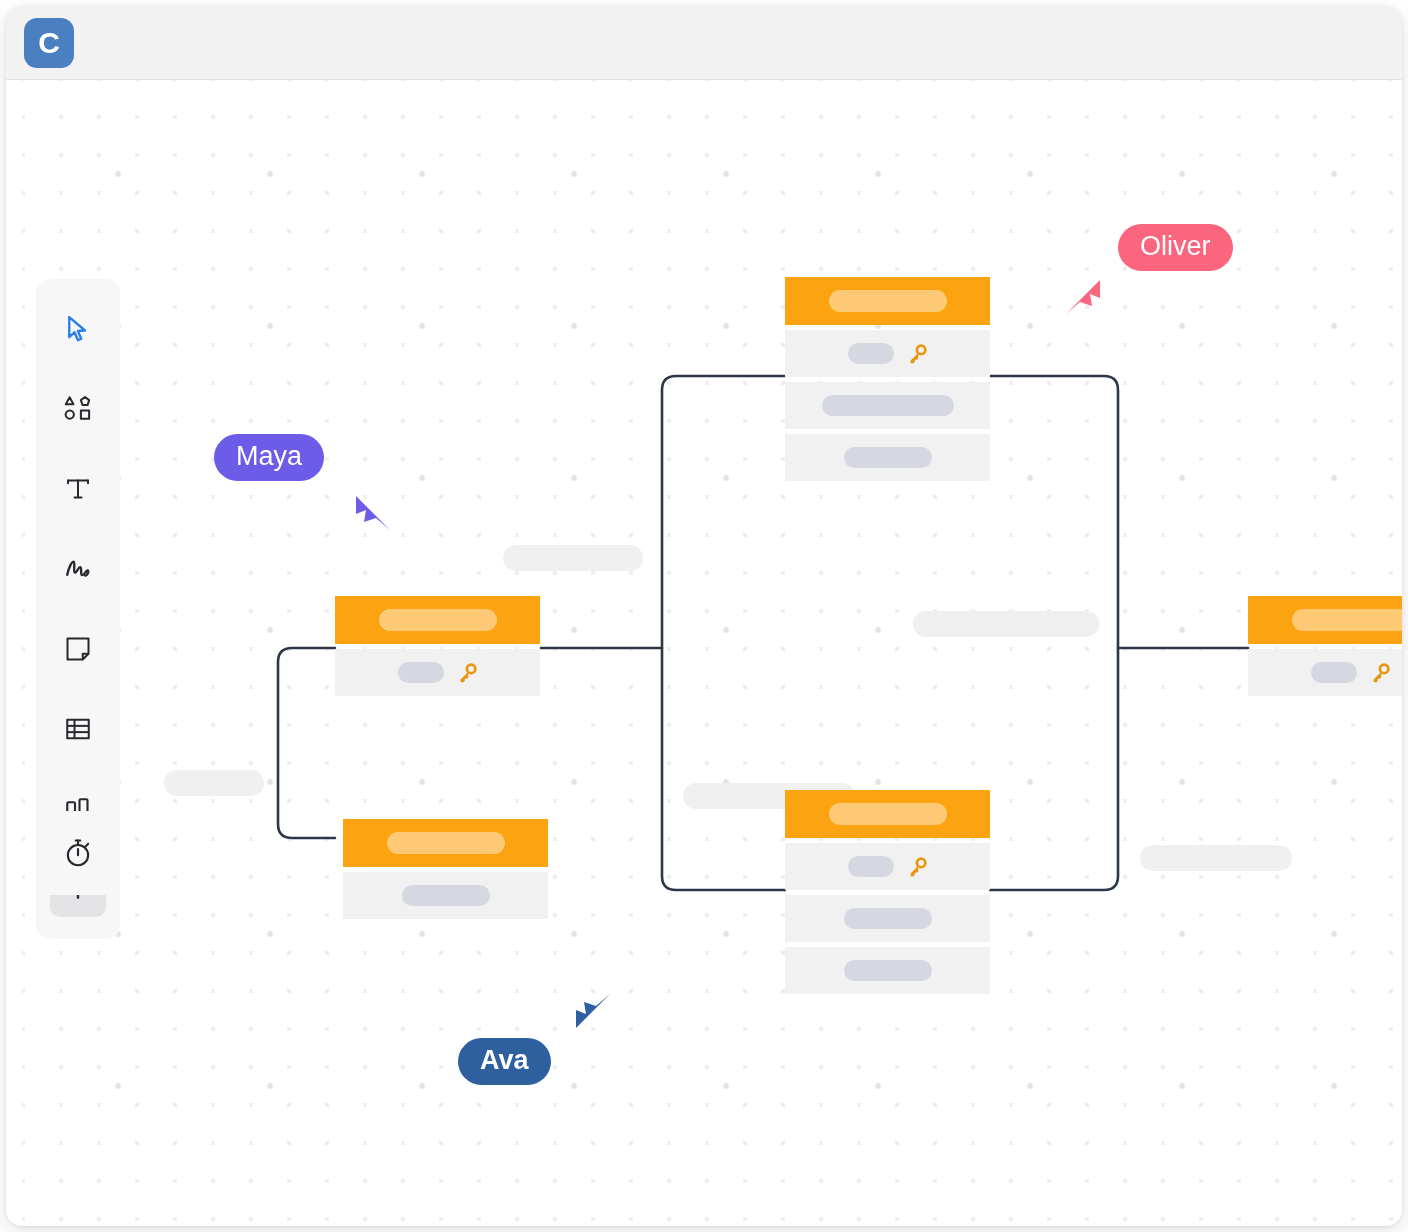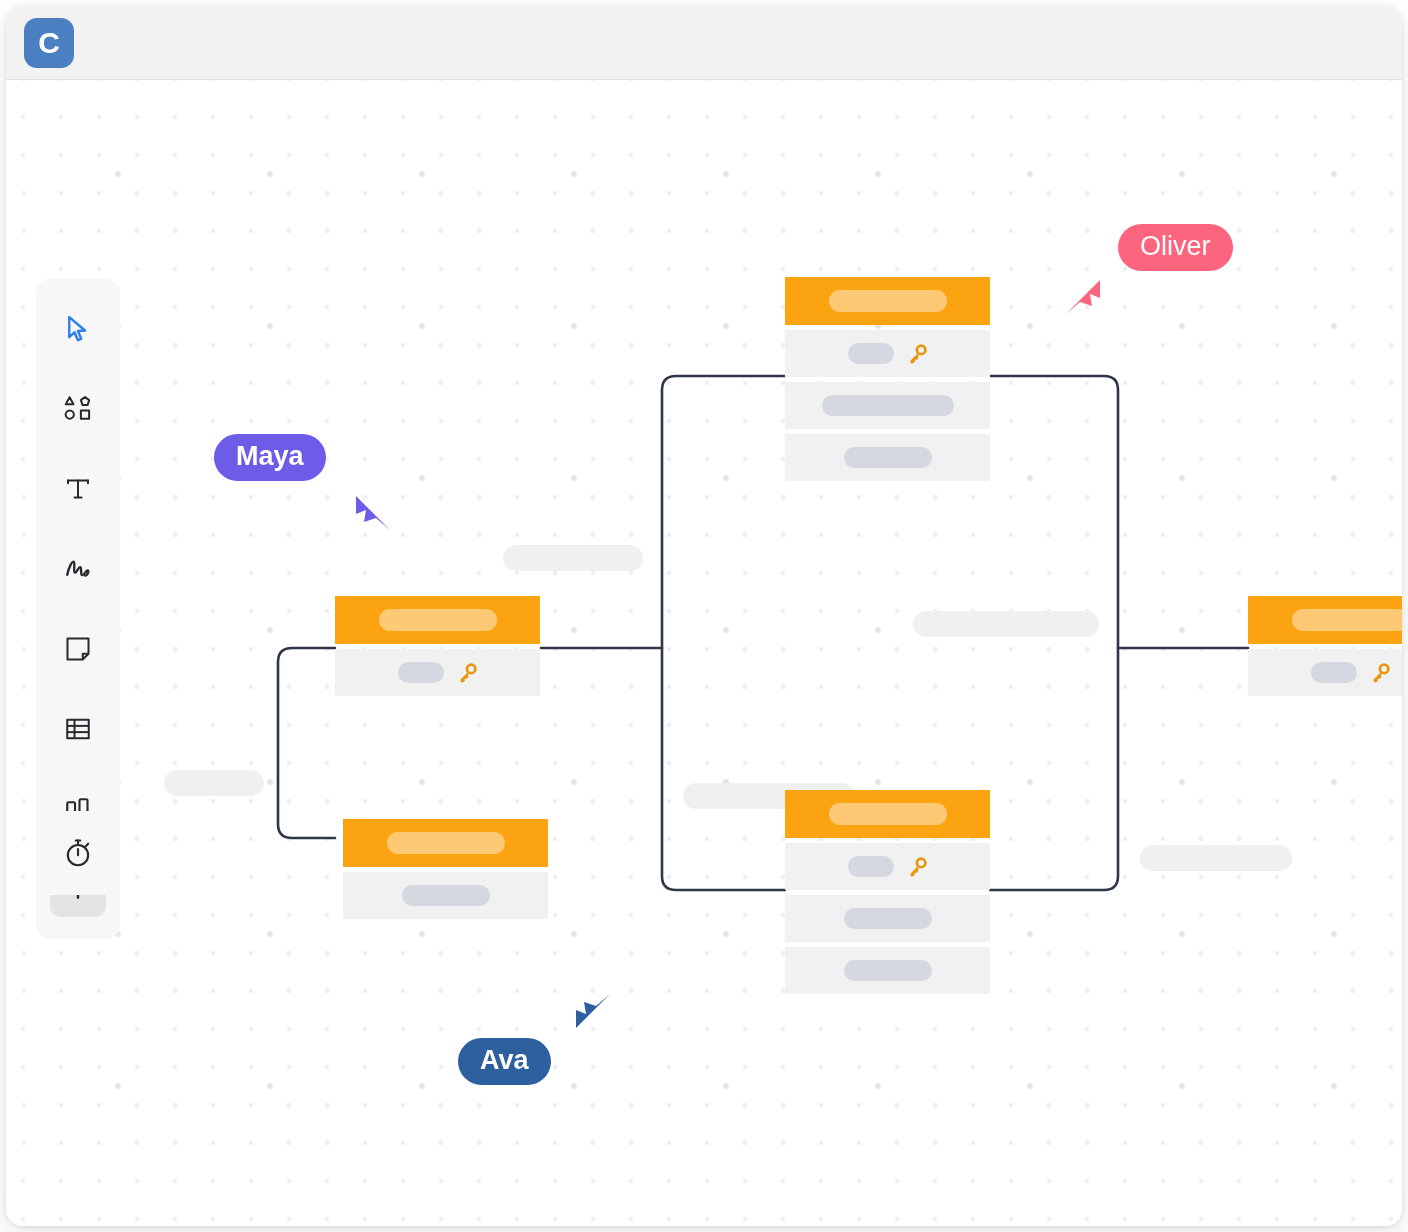--- a/index.html
+++ b/index.html
@@ -298,21 +298,21 @@
       </div>
 
       <div class="cursor" style="left:0; top:0;">
         <div class="tag" style="left:1096px; top:144px; background:#fc657e;">Oliver</div>
         <svg class="ptr" style="left:1040px; top:192px;" width="48" height="48" viewBox="0 0 48 48">
           <path d="M44 6 L10 40 L10 22 L20 26 L18 14 L30 18 Z" fill="#fc657e" transform="rotate(180 24 24)"></path>
         </svg>
       </div>
 
       <div class="cursor" style="left:0; top:0;">
-        <div class="tag" style="left:192px; top:354px; background:#6c5ce7;font-weight:bold;">Maya</div>
+        <div class="tag" style="left:192px; top:354px; background:#6c5ce7;">Maya</div>
         <svg class="ptr" style="left:324px; top:408px;" width="48" height="48" viewBox="0 0 48 48">
           <path d="M4 6 L38 40 L38 22 L28 26 L30 14 L18 18 Z" fill="#6c5ce7" transform="rotate(180 24 24)"></path>
         </svg>
       </div>
 
       <div class="cursor" style="left:0; top:0;">
         <div class="tag" style="left:436px; top:958px; background:#2e5f9e;font-weight:bold;">Ava</div>
         <svg class="ptr" style="left:544px; top:908px;" width="48" height="48" viewBox="0 0 48 48">
           <path d="M44 6 L10 40 L10 22 L20 26 L18 14 L30 18 Z" fill="#2e5f9e"></path>
         </svg>

